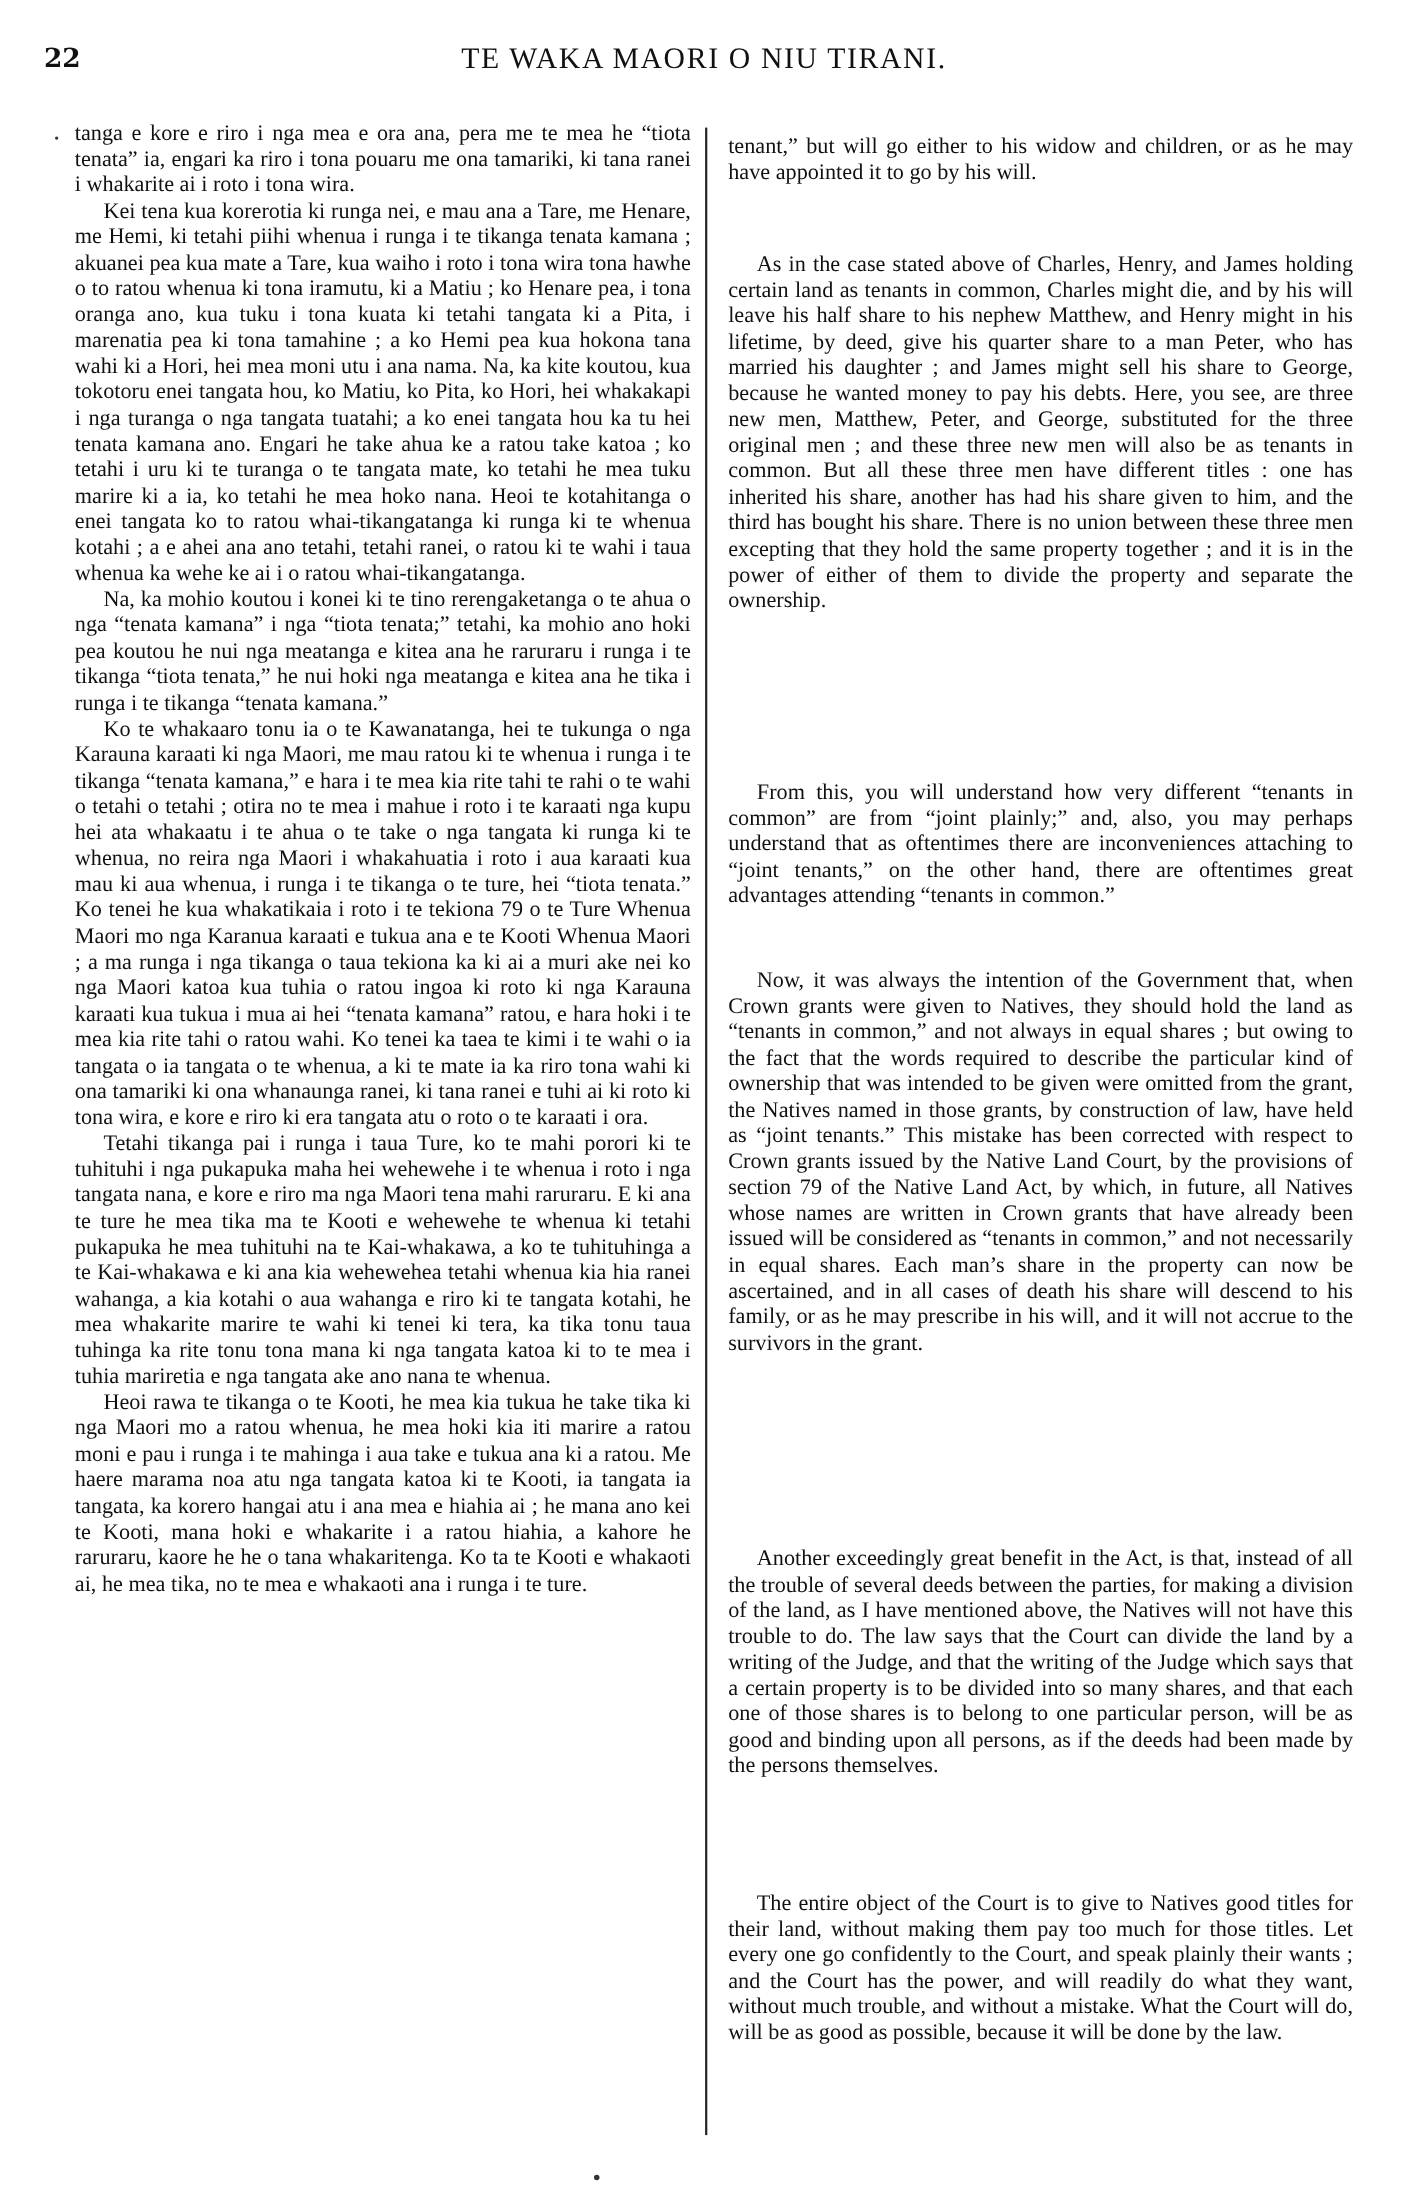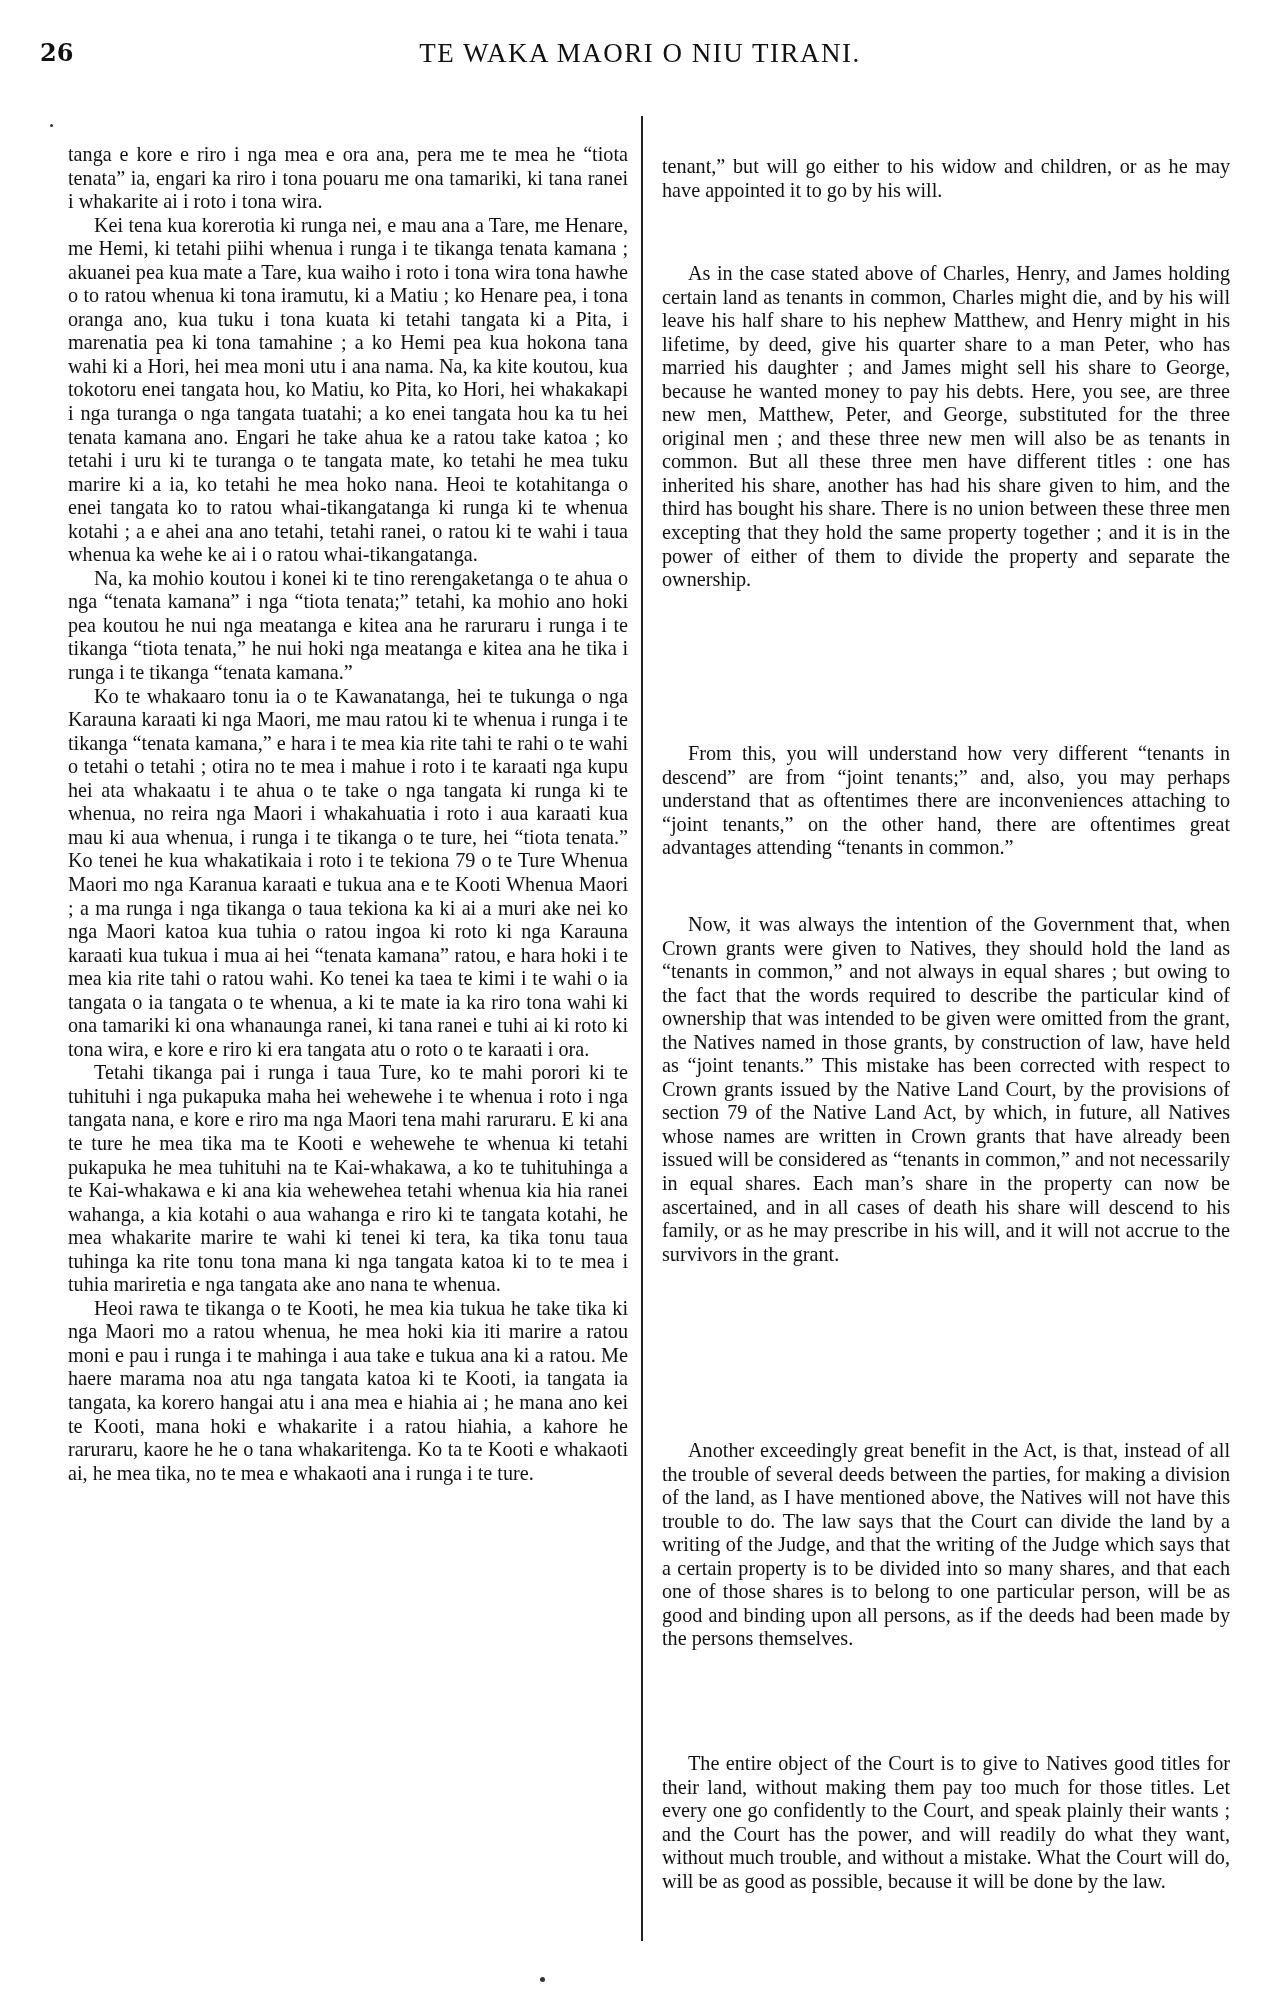--- a/index.html
+++ b/index.html
@@ -14,56 +14,56 @@
   }
   .running-title {
     position: absolute; left: 0; width: 1280px; top: 38px; text-align: center;
     font-family: "Liberation Serif", "DejaVu Serif", serif;
     font-size: 27px; letter-spacing: 1.5px;
   }
   .column {
     position: absolute; top: 110px;
     font-family: "Liberation Serif", "DejaVu Serif", serif;
     font-size: 20.2px; line-height: 23.55px;
-    text-align: justify; hyphens: manual; margin-top: 33px;
+    text-align: justify; hyphens: manual;
   }
   .col-left { left: 68px; width: 560px; }
   .col-right { left: 650px; width: 568px; }
   .col-left p { margin: 0; text-indent: 26px; }
   .col-left p.cont { text-indent: 0; }
   .col-right p { position: absolute; left: 0; width: 568px; margin: 12px; text-indent: 26px; }
   .col-right p.cont { text-indent: 0; }
   .column-rule {
     position: absolute; left: 641px; top: 116px; width: 1.5px; height: 1825px;
     background: #222;
   }
   .speck { position: absolute; width: 3px; height: 3px; background: #333; border-radius: 50%; }
 </style>
 </head>
 <body>
 
 <div>
-  <div class="page-number">26</div>
+  <div class="page-number">22</div>
   <div class="running-title">TE WAKA MAORI O NIU TIRANI.</div>
 </div>
 
 <div class="column col-left">
   <p class="cont">tanga e kore e riro i nga mea e ora ana, pera me te mea he “tiota tenata” ia, engari ka riro i tona pouaru me ona tamariki, ki tana ranei i whakarite ai i roto i tona wira.</p>
   <p>Kei tena kua korerotia ki runga nei, e mau ana a Tare, me Henare, me Hemi, ki tetahi piihi whenua i runga i te tikanga tenata kamana ; akuanei pea kua mate a Tare, kua waiho i roto i tona wira tona hawhe o to ratou whenua ki tona iramutu, ki a Matiu ; ko Henare pea, i tona oranga ano, kua tuku i tona kuata ki tetahi tangata ki a Pita, i marenatia pea ki tona tamahine ; a ko Hemi pea kua hokona tana wahi ki a Hori, hei mea moni utu i ana nama. Na, ka kite koutou, kua tokotoru enei tangata hou, ko Matiu, ko Pita, ko Hori, hei whakakapi i nga turanga o nga tangata tuatahi; a ko enei tangata hou ka tu hei tenata kamana ano. Engari he take ahua ke a ratou take katoa ; ko tetahi i uru ki te turanga o te tangata mate, ko tetahi he mea tuku marire ki a ia, ko tetahi he mea hoko nana. Heoi te kotahitanga o enei tangata ko to ratou whai-tikangatanga ki runga ki te whenua kotahi ; a e ahei ana ano tetahi, tetahi ranei, o ratou ki te wahi i taua whenua ka wehe ke ai i o ratou whai-tikangatanga.</p>
   <p>Na, ka mohio koutou i konei ki te tino rerengaketanga o te ahua o nga “tenata kamana” i nga “tiota tenata;” tetahi, ka mohio ano hoki pea koutou he nui nga meatanga e kitea ana he raruraru i runga i te tikanga “tiota tenata,” he nui hoki nga meatanga e kitea ana he tika i runga i te tikanga “tenata kamana.”</p>
   <p>Ko te whakaaro tonu ia o te Kawanatanga, hei te tukunga o nga Karauna karaati ki nga Maori, me mau ratou ki te whenua i runga i te tikanga “tenata kamana,” e hara i te mea kia rite tahi te rahi o te wahi o tetahi o tetahi ; otira no te mea i mahue i roto i te karaati nga kupu hei ata whakaatu i te ahua o te take o nga tangata ki runga ki te whenua, no reira nga Maori i whakahuatia i roto i aua karaati kua mau ki aua whenua, i runga i te tikanga o te ture, hei “tiota tenata.” Ko tenei he kua whakatikaia i roto i te tekiona 79 o te Ture Whenua Maori mo nga Karanua karaati e tukua ana e te Kooti Whenua Maori ; a ma runga i nga tikanga o taua tekiona ka ki ai a muri ake nei ko nga Maori katoa kua tuhia o ratou ingoa ki roto ki nga Karauna karaati kua tukua i mua ai hei “tenata kamana” ratou, e hara hoki i te mea kia rite tahi o ratou wahi. Ko tenei ka taea te kimi i te wahi o ia tangata o ia tangata o te whenua, a ki te mate ia ka riro tona wahi ki ona tamariki ki ona whanaunga ranei, ki tana ranei e tuhi ai ki roto ki tona wira, e kore e riro ki era tangata atu o roto o te karaati i ora.</p>
   <p>Tetahi tikanga pai i runga i taua Ture, ko te mahi porori ki te tuhituhi i nga pukapuka maha hei wehewehe i te whenua i roto i nga tangata nana, e kore e riro ma nga Maori tena mahi raruraru. E ki ana te ture he mea tika ma te Kooti e wehewehe te whenua ki tetahi pukapuka he mea tuhituhi na te Kai-whakawa, a ko te tuhituhinga a te Kai-whakawa e ki ana kia wehewehea tetahi whenua kia hia ranei wahanga, a kia kotahi o aua wahanga e riro ki te tangata kotahi, he mea whakarite marire te wahi ki tenei ki tera, ka tika tonu taua tuhinga ka rite tonu tona mana ki nga tangata katoa ki to te mea i tuhia mariretia e nga tangata ake ano nana te whenua.</p>
   <p>Heoi rawa te tikanga o te Kooti, he mea kia tukua he take tika ki nga Maori mo a ratou whenua, he mea hoki kia iti marire a ratou moni e pau i runga i te mahinga i aua take e tukua ana ki a ratou. Me haere marama noa atu nga tangata katoa ki te Kooti, ia tangata ia tangata, ka korero hangai atu i ana mea e hiahia ai ; he mana ano kei te Kooti, mana hoki e whakarite i a ratou hiahia, a kahore he raruraru, kaore he he o tana whakaritenga. Ko ta te Kooti e whakaoti ai, he mea tika, no te mea e whakaoti ana i runga i te ture.</p>
 </div>
 
 <div class="column-rule"></div>
 
 <div class="column col-right">
   <p class="cont" style="top:0px">tenant,” but will go either to his widow and children, or as he may have appointed it to go by his will.</p>
   <p style="top:107px">As in the case stated above of Charles, Henry, and James holding certain land as tenants in common, Charles might die, and by his will leave his half share to his nephew Matthew, and Henry might in his lifetime, by deed, give his quarter share to a man Peter, who has married his daughter ; and James might sell his share to George, because he wanted money to pay his debts. Here, you see, are three new men, Matthew, Peter, and George, substituted for the three original men ; and these three new men will also be as tenants in common. But all these three men have different titles : one has inherited his share, another has had his share given to him, and the third has bought his share. There is no union between these three men excepting that they hold the same property together ; and it is in the power of either of them to divide the property and separate the ownership.</p>
-  <p style="top:587px">From this, you will understand how very different “tenants in descend” are from “joint tenants;” and, also, you may perhaps understand that as oftentimes there are inconveniences attaching to “joint tenants,” on the other hand, there are oftentimes great advantages attending “tenants in common.”</p>
+  <p style="top:587px">From this, you will understand how very different “tenants in common” are from “joint plainly;” and, also, you may perhaps understand that as oftentimes there are inconveniences attaching to “joint tenants,” on the other hand, there are oftentimes great advantages attending “tenants in common.”</p>
   <p style="top:758px">Now, it was always the intention of the Government that, when Crown grants were given to Natives, they should hold the land as “tenants in common,” and not always in equal shares ; but owing to the fact that the words required to describe the particular kind of ownership that was intended to be given were omitted from the grant, the Natives named in those grants, by construction of law, have held as “joint tenants.” This mistake has been corrected with respect to Crown grants issued by the Native Land Court, by the provisions of section 79 of the Native Land Act, by which, in future, all Natives whose names are written in Crown grants that have already been issued will be considered as “tenants in common,” and not necessarily in equal shares. Each man’s share in the property can now be ascertained, and in all cases of death his share will descend to his family, or as he may prescribe in his will, and it will not accrue to the survivors in the grant.</p>
   <p style="top:1284px">Another exceedingly great benefit in the Act, is that, instead of all the trouble of several deeds between the parties, for making a division of the land, as I have mentioned above, the Natives will not have this trouble to do. The law says that the Court can divide the land by a writing of the Judge, and that the writing of the Judge which says that a certain property is to be divided into so many shares, and that each one of those shares is to belong to one particular person, will be as good and binding upon all persons, as if the deeds had been made by the persons themselves.</p>
   <p style="top:1597px">The entire object of the Court is to give to Natives good titles for their land, without making them pay too much for those titles. Let every one go confidently to the Court, and speak plainly their wants ; and the Court has the power, and will readily do what they want, without much trouble, and without a mistake. What the Court will do, will be as good as possible, because it will be done by the law.</p>
 </div>
 
 <div class="speck" style="left:50px;top:124px"></div>
 <div class="speck" style="left:540px;top:1977px;width:5px;height:5px"></div>
 
 </body></html>

